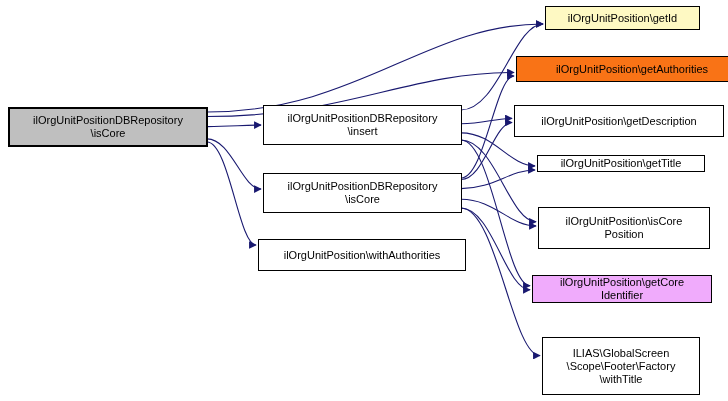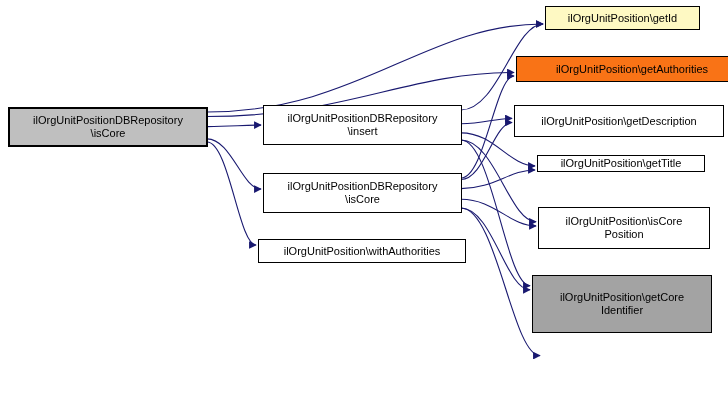--- a/index.html
+++ b/index.html
@@ -82,36 +82,41 @@
       <span>\isCore</span>
     </div>
     <div class="node" style="left: 263px; top: 105px; width: 199px; height: 40px; background: rgb(255, 255, 255); border-color: rgb(0, 0, 0);">
       <span>ilOrgUnitPositionDBRepository</span>
       <span>\insert</span>
     </div>
     <div class="node" style="left: 263px; top: 173px; width: 199px; height: 40px; background: rgb(255, 255, 255); border-color: rgb(0, 0, 0);">
       <span>ilOrgUnitPositionDBRepository</span>
       <span>\isCore</span>
     </div>
-    <div class="node" style="left: 258px; top: 239px; width: 208px; height: 24px; background: rgb(255, 255, 255); border-color: rgb(0, 0, 0);">
+    <div class="node" style="left: 258px; top: 239px; width: 208px; height: 32px; background: rgb(255, 255, 255); border-color: rgb(0, 0, 0);">
       <span>ilOrgUnitPosition\withAuthorities</span>
     </div>
     <div class="node" style="left: 545px; top: 6px; width: 155px; height: 24px; background: #fef9c3; border-color: rgb(0, 0, 0);">
       <span>ilOrgUnitPosition\getId</span>
     </div>
     <div class="node" style="left: 516px; top: 56px; width: 232px; height: 26px; background: #f97316; border-color: rgb(0, 0, 0);">
       <span>ilOrgUnitPosition\getAuthorities</span>
     </div>
     <div class="node" style="left: 514px; top: 105px; width: 210px; height: 32px; background: rgb(255, 255, 255); border-color: rgb(0, 0, 0);">
       <span>ilOrgUnitPosition\getDescription</span>
     </div>
     <div class="node" style="left: 537px; top: 155px; width: 168px; height: 17px; background: rgb(255, 255, 255); border-color: rgb(0, 0, 0);">
       <span>ilOrgUnitPosition\getTitle</span>
     </div>
     <div class="node" style="left: 538px; top: 207px; width: 172px; height: 42px; background: rgb(255, 255, 255); border-color: rgb(0, 0, 0);">
       <span>ilOrgUnitPosition\isCore</span>
       <span>Position</span>
     </div>
-    <div class="node" style="left: 532px; top: 275px; width: 180px; height: 58px; background: #a3a3a3; border-color: rgb(0, 0, 0);">
+    <div class="node" style="left: 532px; top: 275px; width: 180px; height: 28px; background: #f0abfc; border-color: rgb(0, 0, 0);">
       <span>ilOrgUnitPosition\getCore</span>
       <span>Identifier</span>
+    </div>
+    <div class="node" style="left: 542px; top: 337px; width: 158px; height: 58px; background: rgb(255, 255, 255); border-color: rgb(0, 0, 0);">
+      <span>ILIAS\GlobalScreen</span>
+      <span>\Scope\Footer\Factory</span>
+      <span>\withTitle</span>
     </div>
   </div>
 
 </body></html>

